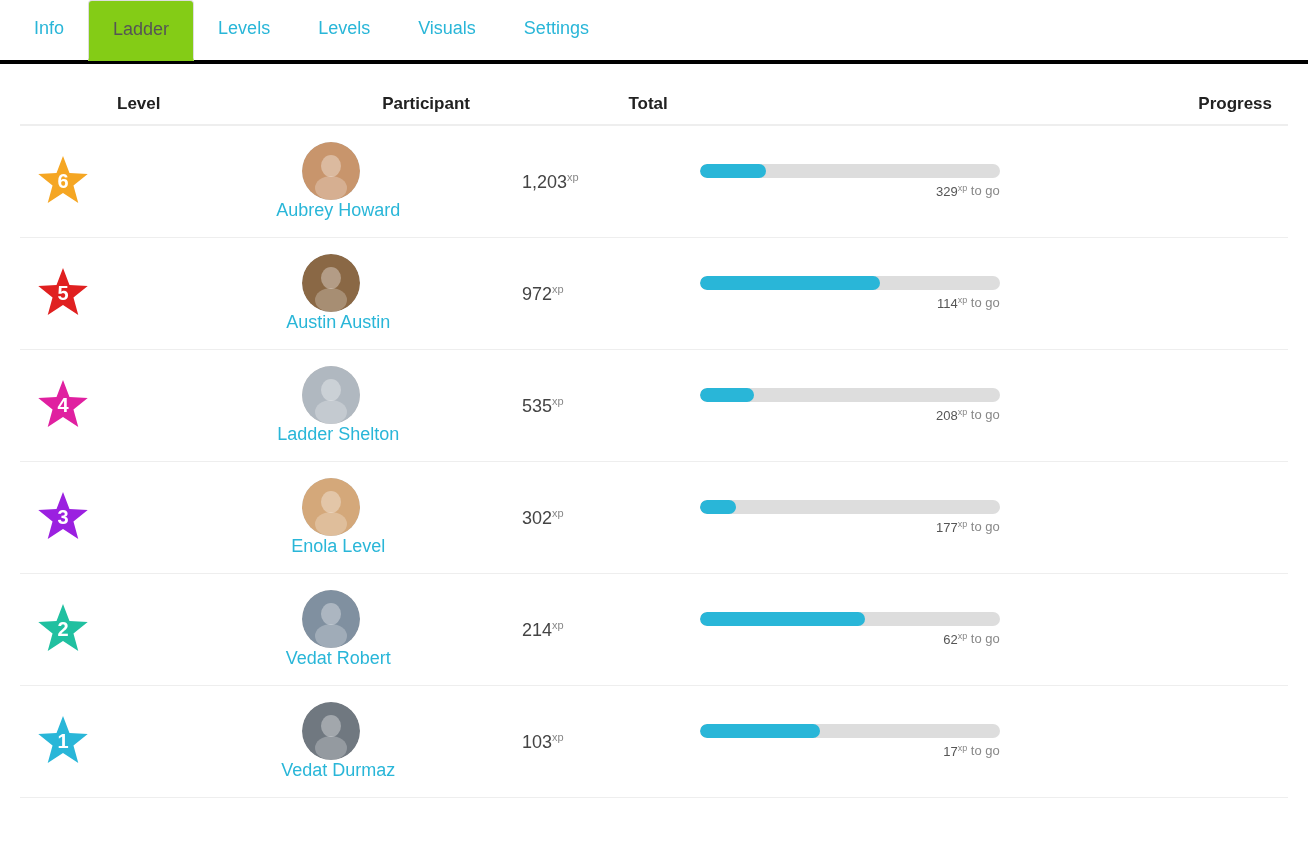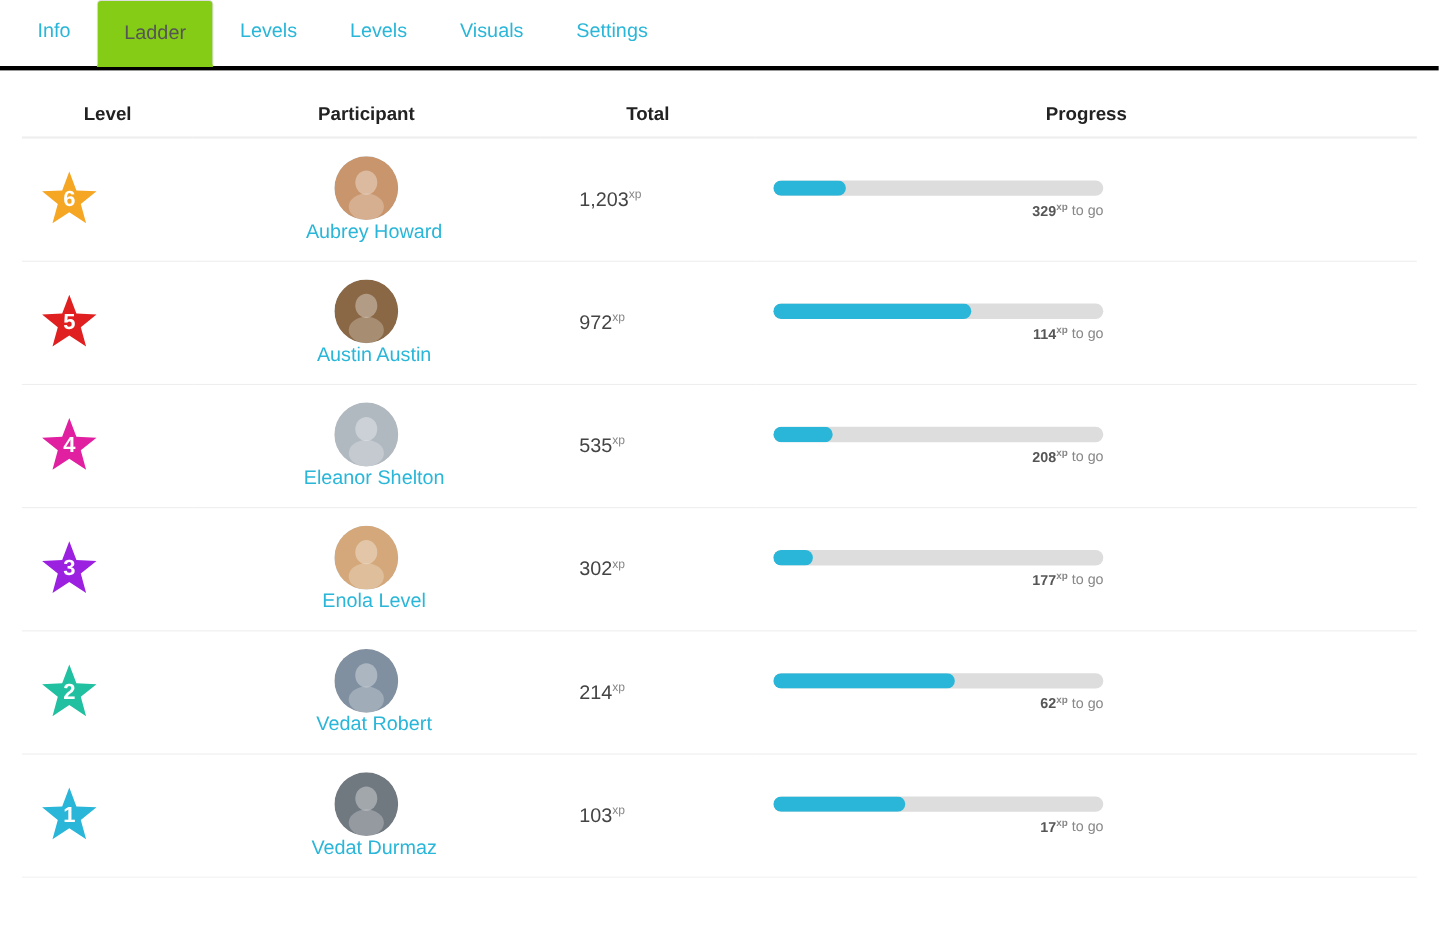--- a/index.html
+++ b/index.html
@@ -40,21 +40,21 @@
       width: 100%;
       border-collapse: collapse;
       padding: 20px 30px;
       margin-top: 20px;
     }
     .ladder-table th {
       font-weight: 700;
       font-size: 17px;
       color: #222;
       padding: 10px 16px;
-      text-align: center;
+      text-align: right;
     }
     .ladder-table td {
       padding: 16px 16px;
       vertical-align: middle;
     }
     .ladder-table tr {
       border-bottom: 1px solid #eee;
     }
     .ladder-table thead tr {
       border-bottom: 2px solid #eee;
@@ -135,21 +135,21 @@
       background: #29b6d8;
       border-radius: 7px;
     }
     .progress-label {
       font-size: 13px;
       color: #888;
     }
     .progress-label span {
       font-size: 13px;
       color: #555;
-      font-weight: 700;
+      font-weight: 400;
     }
     .progress-label sup {
       font-size: 9px;
       color: #888;
     }
 
     .participant-cell {
       display: flex;
       align-items: center;
       flex-direction: column;
@@ -264,21 +264,21 @@
     <span class="avatar"><svg width="58" height="58" viewBox="0 0 58 58" xmlns="http://www.w3.org/2000/svg">
     <defs>
       <clipPath id="cp2">
                       <circle cx="29" cy="29" r="29"></circle>
                     </clipPath>
     </defs>
     <circle cx="29" cy="29" r="29" fill="#b0b8c0"></circle>
     <ellipse cx="29" cy="24" rx="10" ry="11" fill="rgba(255,255,255,0.35)"></ellipse>
     <ellipse cx="29" cy="46" rx="16" ry="12" fill="rgba(255,255,255,0.25)"></ellipse>
   </svg></span>
-    <span class="participant-name">Eleanor Shelton</span>
+    <span class="participant-name">Ladder Shelton</span>
   </div>
           </td>
           <td><span class="xp-total">535<sup>xp</sup></span></td>
           <td>
             <div class="progress-container">
     <div class="progress-bar-wrap">
       <div class="progress-bar-fill" style="width:18%"></div>
     </div>
     <div class="progress-label">
       <span>208<sup>xp</sup></span> to go

